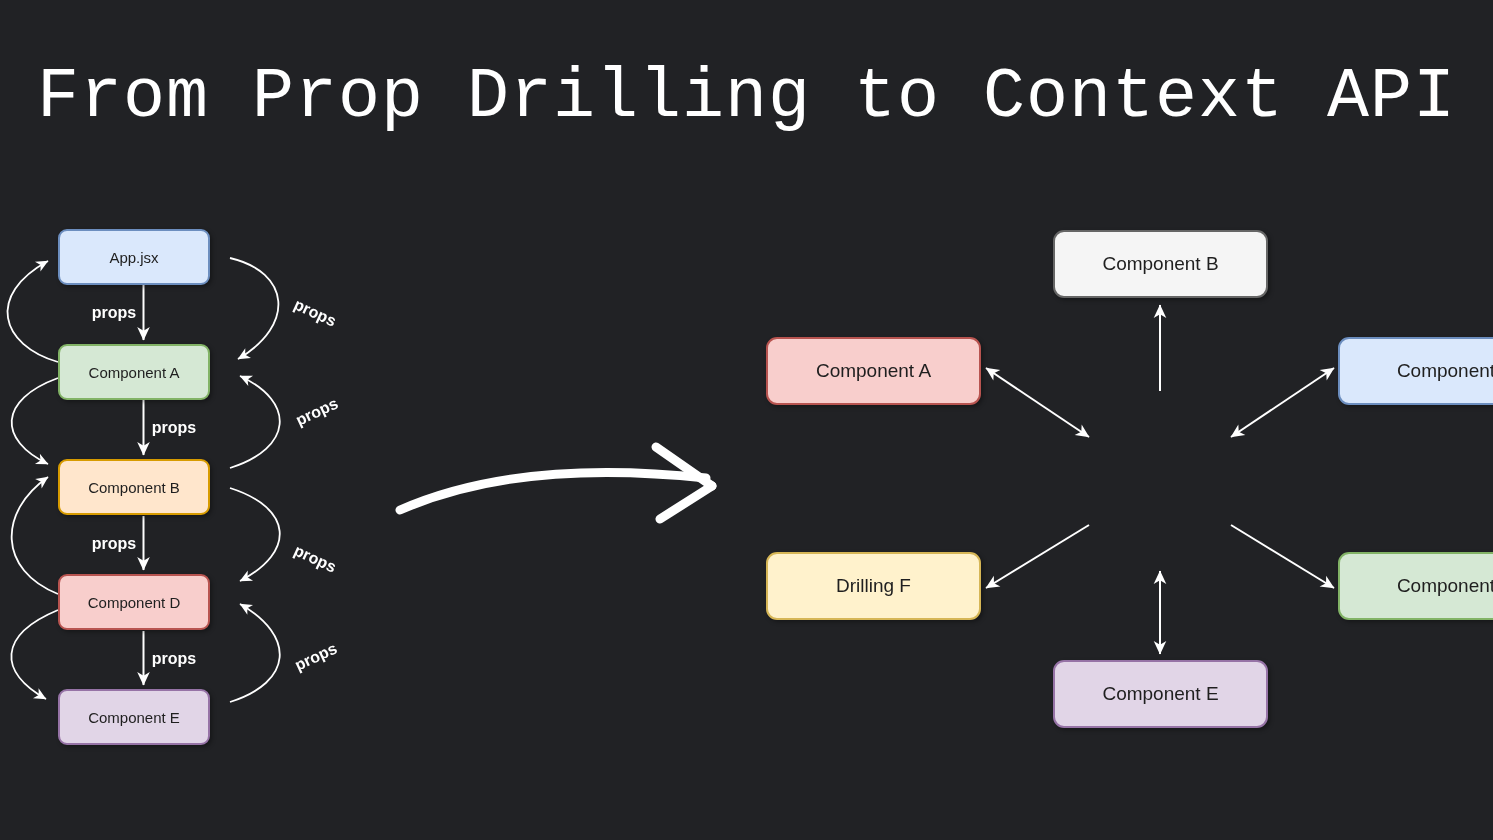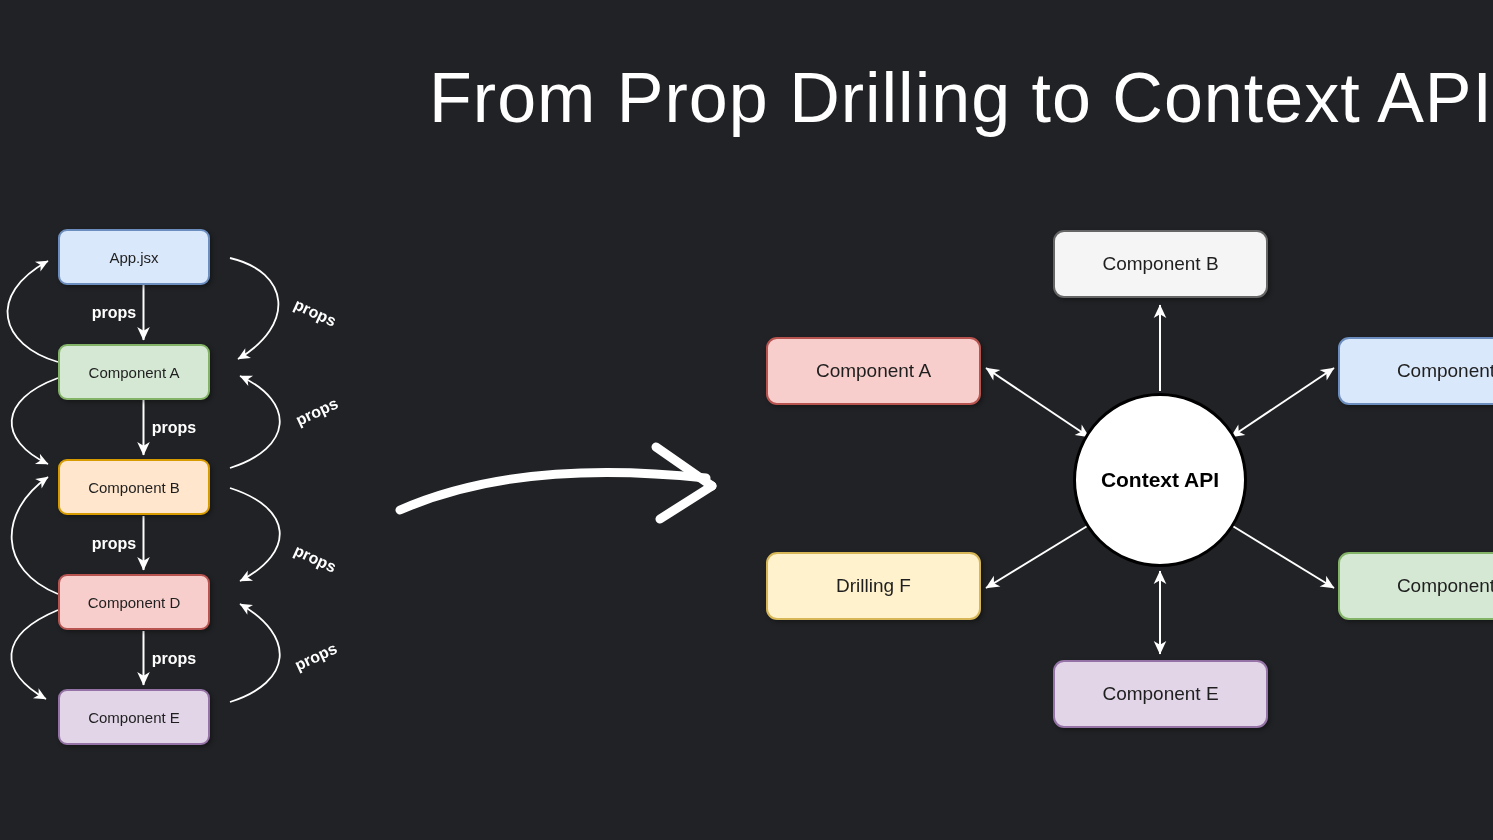--- a/index.html
+++ b/index.html
@@ -1,22 +1,22 @@
 <!DOCTYPE html>
 <html><head>
 <meta charset="utf-8">
 <style>
   html,body{margin:0;padding:0;background:#212225;}
   .canvas{
     position:relative;width:1493px;height:840px;overflow:hidden;
     background:#212225;font-family:"Liberation Sans",sans-serif;
   }
   .title{
-    position:absolute;top:58px;left:0;width:100%;text-align:right;
-    font-family:Liberation Sans, sans-serif;font-size:70px;color:#ffffff;
+    position:absolute;top:58px;left:0;width:100%;text-align:center;
+    font-family:Liberation Mono, monospace;font-size:70px;color:#ffffff;
     letter-spacing:1px;white-space:nowrap;
   }
   .connector-layer{position:absolute;left:0;top:0;pointer-events:none;}
   .node{
     position:absolute;display:flex;align-items:center;justify-content:center;
     color:#1f1f1f;box-sizing:border-box;
     box-shadow:2px 2px 4px rgba(0,0,0,0.35);
   }
   .node-sm{width:152px;height:56px;border-radius:9px;border:2px solid;font-size:15px;}
   .node-lg{width:215px;height:68px;border-radius:11px;border:2px solid;font-size:19px;}
@@ -96,15 +96,14 @@
   <div class="props" style="left:288px;top:648px;transform:rotate(-25deg);">props</div>
   <div class="props" style="left:-52px;top:288px;transform:rotate(-25deg);">props</div>
 
   <div class="node node-lg" style="left: 1053px; top: 230px; background-color: rgb(245, 245, 245); border-color: rgb(102, 102, 102);">Component B</div>
   <div class="node node-lg" style="left: 766px; top: 337px; background-color: rgb(248, 206, 204); border-color: rgb(184, 84, 80);">Component A</div>
   <div class="node node-lg" style="left: 1338px; top: 337px; width: 216px; background-color: rgb(218, 232, 252); border-color: rgb(108, 142, 191);">Component</div>
   <div class="node node-lg" style="left: 766px; top: 552px; background-color: rgb(255, 242, 204); border-color: rgb(214, 182, 86);">Drilling F</div>
   <div class="node node-lg" style="left: 1338px; top: 552px; width: 216px; background-color: rgb(213, 232, 212); border-color: rgb(130, 179, 102);">Component</div>
   <div class="node node-lg" style="left: 1053px; top: 660px; background-color: rgb(225, 213, 231); border-color: rgb(150, 115, 166);">Component E</div>
 
-  <div class="hub" style="background-color: rgb(255, 255, 255); border-color: rgb(0, 0, 0);">Context API</div>
 
 </div>
 
 </body></html>

